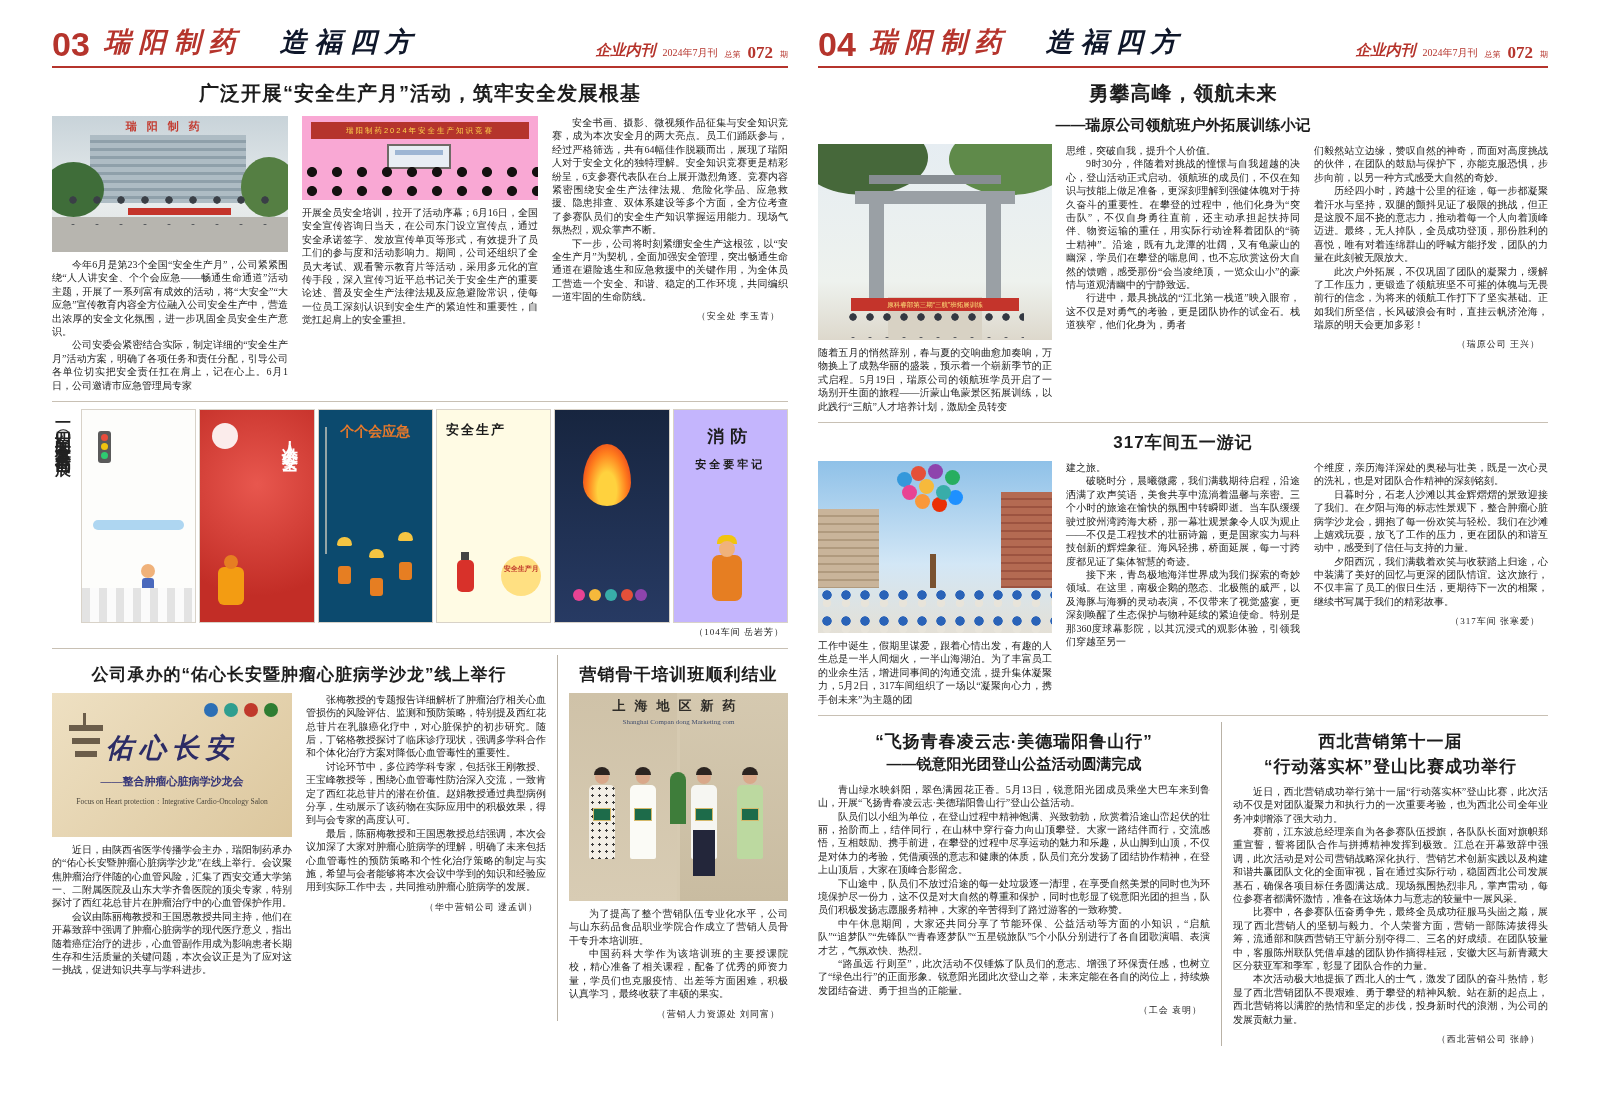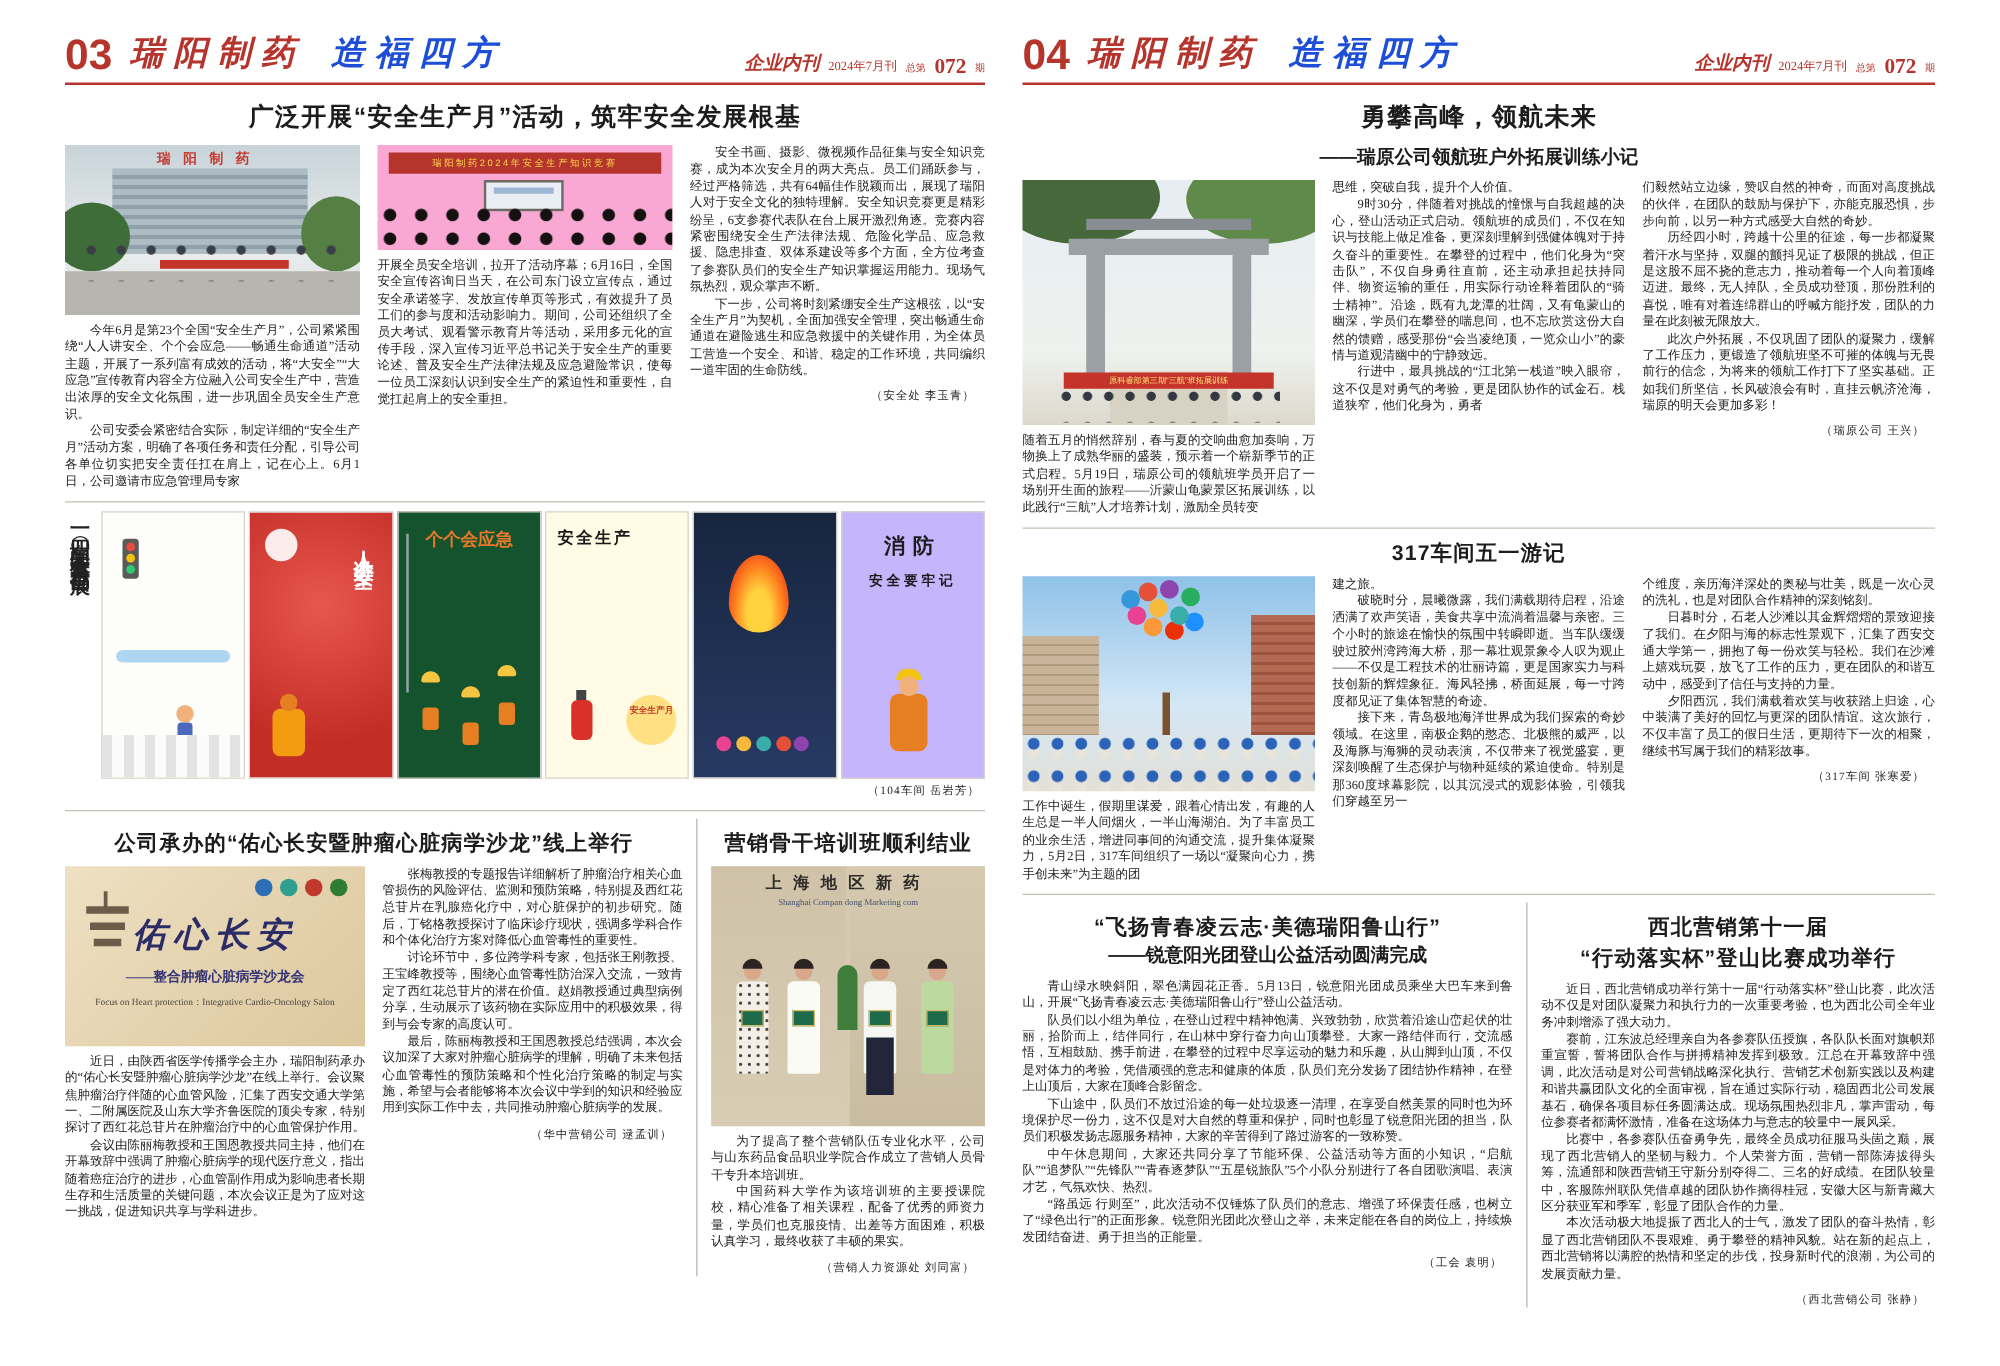--- a/index.html
+++ b/index.html
@@ -7,21 +7,21 @@
     font-family:"Liberation Serif","DejaVu Serif",serif; color:#1c1c1c; }
   .sheet { display:flex; width:1600px; height:1093px; }
   .page { width:800px; height:1093px; overflow:hidden; }
   .page.pL { padding:24px 12px 0 52px; }
   .page.pR { padding:24px 52px 16px 18px; }
 
   
   .phead { display:flex; align-items:flex-end; border-bottom:2px solid #b5342c; padding-bottom:6px; }
   .pno { font-family:"Liberation Sans",sans-serif; font-size:34px; font-weight:bold; color:#b5342c; line-height:.9; margin-right:14px; }
   .brand { font-size:27px; font-weight:900; color:#b5342c; letter-spacing:8px; font-style:italic; }
-  .slogan { font-size:27px; font-weight:900; color:#1d4ed8; letter-spacing:8px; font-style:italic; margin-left:21px; }
+  .slogan { font-size:27px; font-weight:900; color:#0f172a; letter-spacing:8px; font-style:italic; margin-left:36px; }
   .issue { margin-left:auto; display:flex; align-items:flex-end; color:#b5342c; gap:7px; white-space:nowrap; }
   .issue .ilabel { font-size:15px; font-weight:900; font-style:italic; }
   .issue .idate { font-size:10px; }
   .issue .ipre, .issue .isuf { font-size:8px; }
   .issue .inum { font-size:17px; font-weight:bold; line-height:.9; }
 
   
   .h1 { font-family:"Liberation Sans",sans-serif; font-size:20px; font-weight:bold; text-align:center; margin:12px 0 9px; letter-spacing:1px; }
   .h1s { font-family:"Liberation Sans",sans-serif; font-size:15px; font-weight:bold; text-align:center; margin:2px 0 9px; }
   .h2 { font-family:"Liberation Sans",sans-serif; font-size:17px; font-weight:bold; text-align:center; margin:8px 0 7px; letter-spacing:1px; }
@@ -77,21 +77,21 @@
   .zebra { left:0; bottom:0; width:100%; height:34px; background:repeating-linear-gradient(90deg,#e3e3e3 0 8px,#fbfbfb 8px 17px); }
   .kid-head { left:52%; bottom:44px; width:14px; height:14px; border-radius:50%; background:#f0b27a; }
   .kid-body { left:53%; bottom:24px; width:12px; height:20px; background:#4a69bd; border-radius:3px; }
   .scrib { left:10%; top:52%; width:80%; height:10px; background:#aed6f1; border-radius:5px; }
   .pn2 { background:radial-gradient(circle at 50% 35%,#e8574e,#c22d26 75%); }
   .pn2 .medal { left:10%; top:6%; width:26px; height:26px; border-radius:50%; background:#fff; opacity:.9; }
   .pn2-t { position:absolute; right:12%; top:8%; writing-mode:vertical-rl; color:#fff; font-weight:900;
     font-size:16px; letter-spacing:4px; font-family:"Liberation Sans",sans-serif; }
   .fireman { left:16%; bottom:8%; width:26px; height:38px; background:#f39c12; border-radius:6px; }
   .fireman i { position:absolute; left:6px; top:-12px; width:14px; height:14px; border-radius:50%; background:#e67e22; }
-  .pn3 { background:#14532d; }
+  .pn3 { background:#0c4a6e; }
   .pn3-t { position:absolute; left:0; top:6%; width:100%; text-align:center; font-weight:900;
     color:#e8792a; font-size:14px; font-family:"Liberation Sans",sans-serif; }
   .hat { width:15px; height:9px; border-radius:8px 8px 2px 2px; background:#f5c542; }
   .h1p { left:16%; bottom:36%; } .h2p { left:44%; bottom:30%; } .h3p { left:70%; bottom:38%; }
   .wkr { width:13px; height:18px; background:#e67e22; border-radius:3px; }
   .w1 { left:17%; bottom:18%; } .w2 { left:45%; bottom:12%; } .w3 { left:71%; bottom:20%; }
   .cranep { left:6%; top:8%; width:2px; height:60%; background:#95a5a6; }
   .pn4 { background:#fffbe4; }
   .pn4-t { position:absolute; left:8%; top:5%; font-weight:900; font-size:13px; letter-spacing:2px;
     font-family:"Liberation Sans",sans-serif; color:#1a1a1a; }
@@ -454,21 +454,21 @@
         <div class="col">
           <div class="cont">
               <p class="para">建之旅。</p>
               <p class="para">破晓时分，晨曦微露，我们满载期待启程，沿途洒满了欢声笑语，美食共享中流淌着温馨与亲密。三个小时的旅途在愉快的氛围中转瞬即逝。当车队缓缓驶过胶州湾跨海大桥，那一幕壮观景象令人叹为观止——不仅是工程技术的壮丽诗篇，更是国家实力与科技创新的辉煌象征。海风轻拂，桥面延展，每一寸跨度都见证了集体智慧的奇迹。</p>
               <p class="para">接下来，青岛极地海洋世界成为我们探索的奇妙领域。在这里，南极企鹅的憨态、北极熊的威严，以及海豚与海狮的灵动表演，不仅带来了视觉盛宴，更深刻唤醒了生态保护与物种延续的紧迫使命。特别是那360度球幕影院，以其沉浸式的观影体验，引领我们穿越至另一</p>
             </div>
         </div>
         <div class="col">
           <div class="cont">
               <p class="para">个维度，亲历海洋深处的奥秘与壮美，既是一次心灵的洗礼，也是对团队合作精神的深刻铭刻。</p>
-              <p class="para">日暮时分，石老人沙滩以其金辉熠熠的景致迎接了我们。在夕阳与海的标志性景观下，汇集了西安交通大学第一，拥抱了每一份欢笑与轻松。我们在沙滩上嬉戏玩耍，放飞了工作的压力，更在团队的和谐互动中，感受到了信任与支持的力量。</p>
+              <p class="para">日暮时分，石老人沙滩以其金辉熠熠的景致迎接了我们。在夕阳与海的标志性景观下，整合肿瘤心脏病学沙龙会，拥抱了每一份欢笑与轻松。我们在沙滩上嬉戏玩耍，放飞了工作的压力，更在团队的和谐互动中，感受到了信任与支持的力量。</p>
               <p class="para">夕阳西沉，我们满载着欢笑与收获踏上归途，心中装满了美好的回忆与更深的团队情谊。这次旅行，不仅丰富了员工的假日生活，更期待下一次的相聚，继续书写属于我们的精彩故事。</p>
             </div>
           <div class="byline">（317车间 张寒爱）</div>
         </div>
       </div>
     </div>
 
     <hr class="hrule">
 
     <div class="brow">

